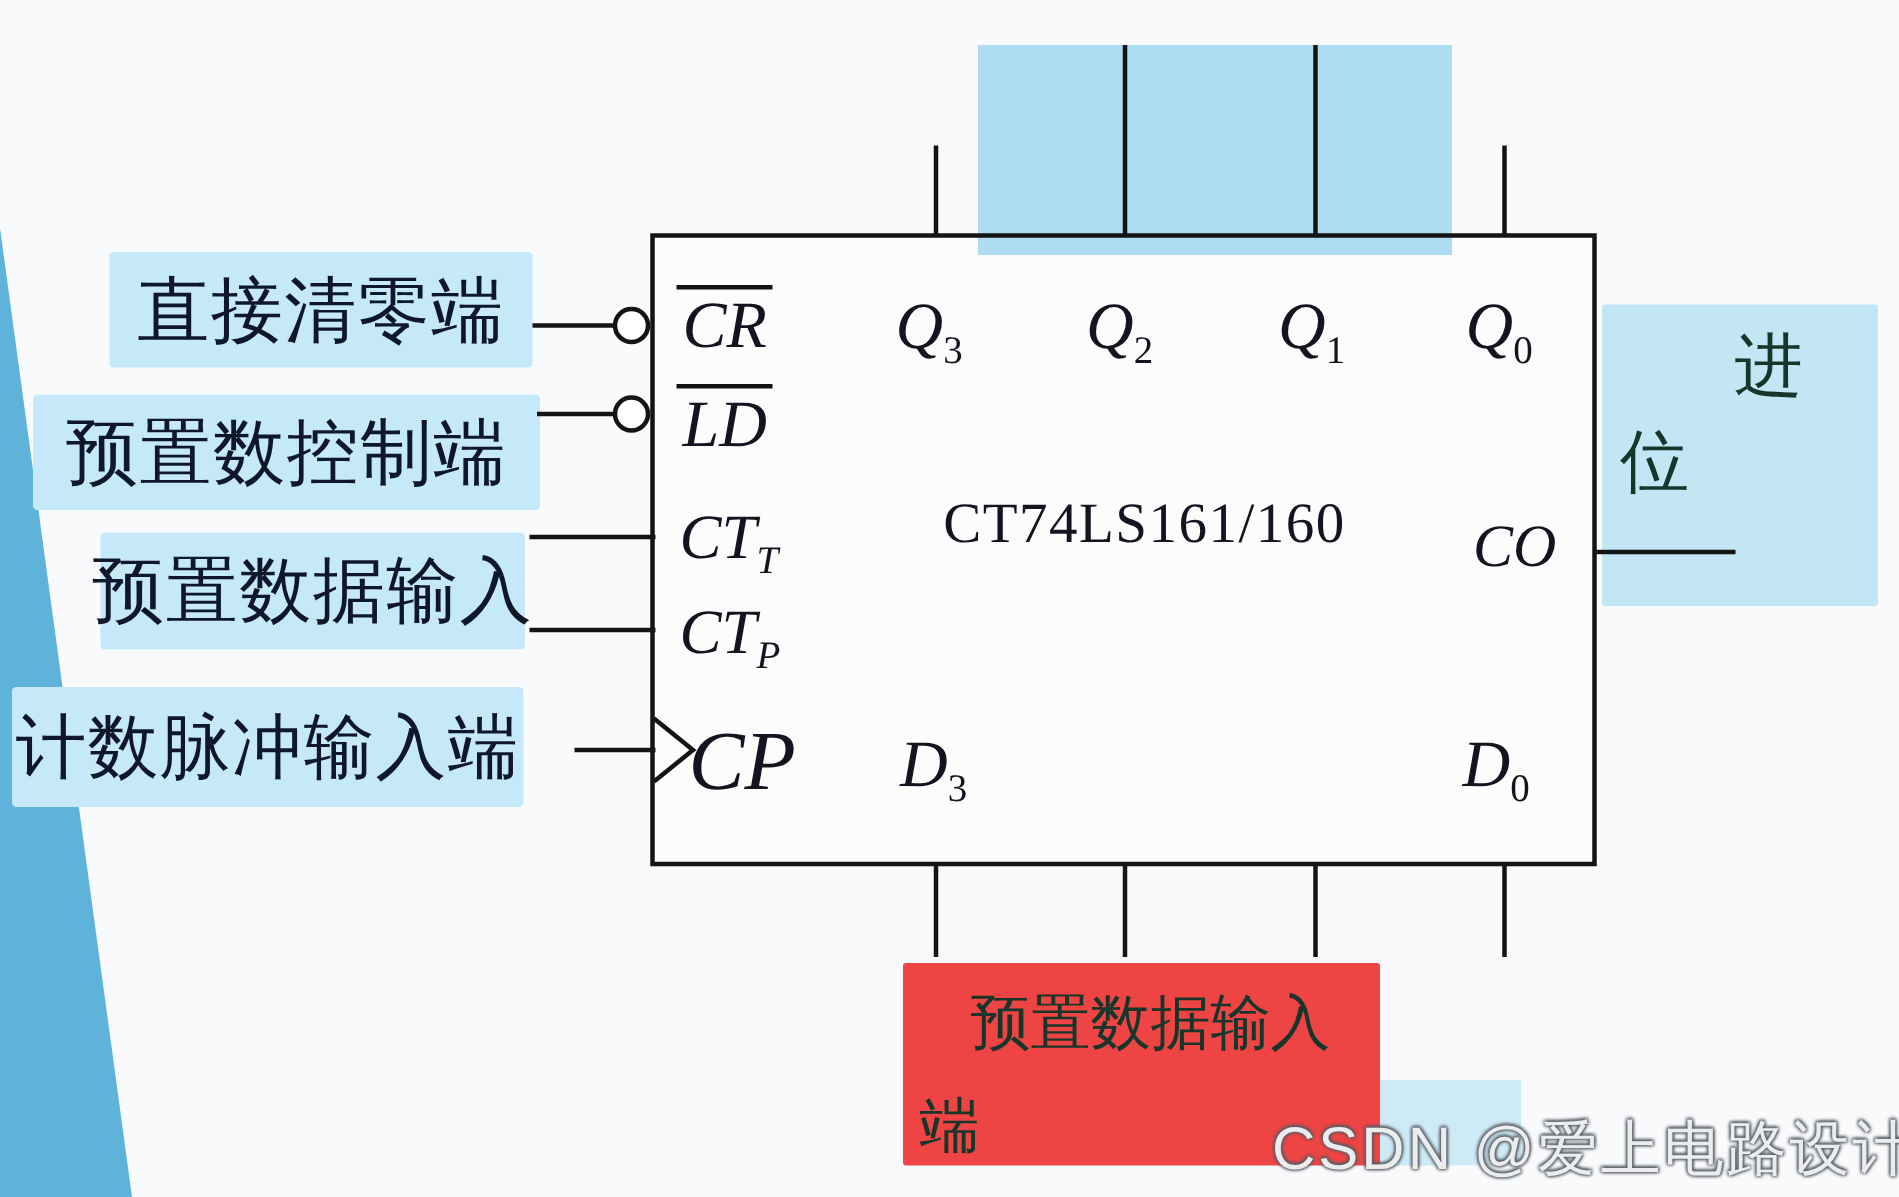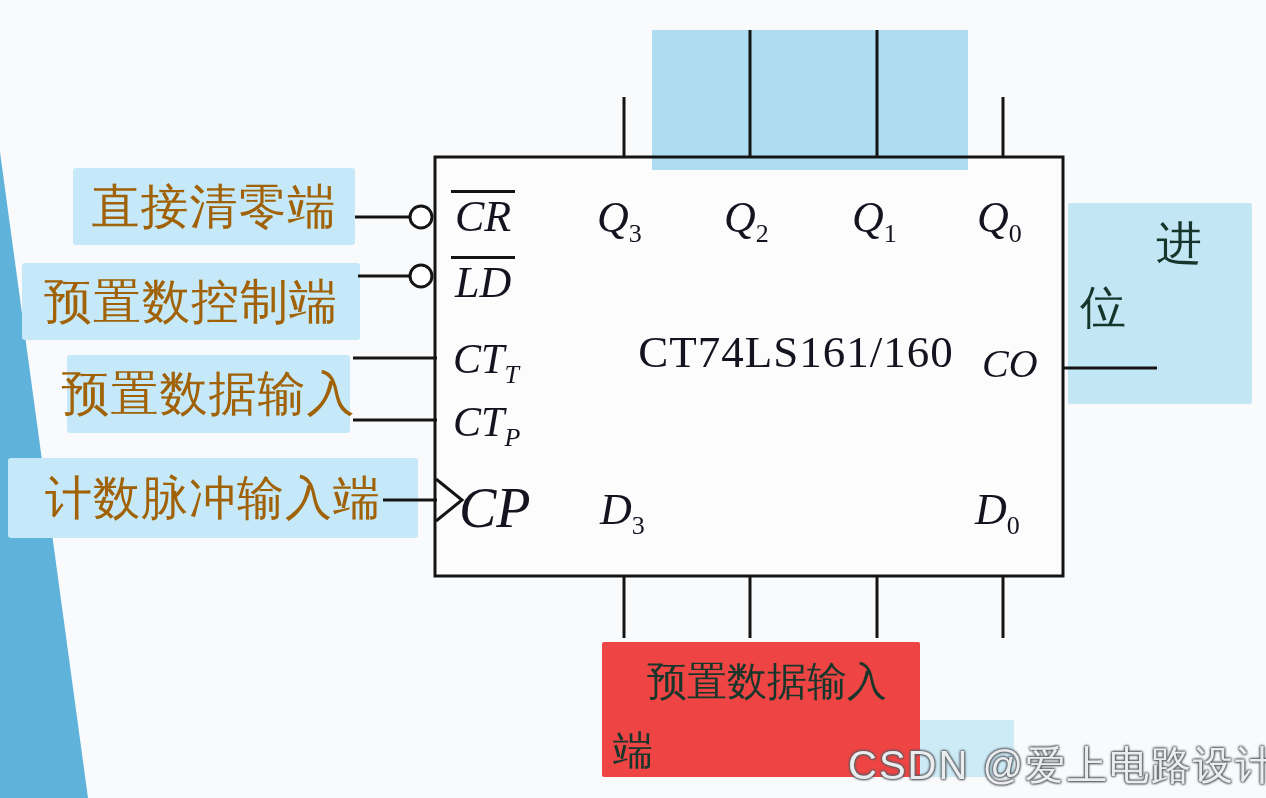--- a/index.html
+++ b/index.html
@@ -13,31 +13,31 @@
   
   .wedge{
     position:absolute;left:0;top:152px;width:88px;height:646px;
     background:#5fb2d9;
     clip-path:polygon(0 0,0 100%,100% 100%);
   }
   
   .ann{
     position:absolute;
     background:#c5e9f8;
-    color:#a16207;
+    color:#0f172a;
     border-radius:3px;
     display:flex;align-items:center;justify-content:center;
     font-size:48px;
     letter-spacing:1px;
     white-space:nowrap;
   }
   .ann-clear{left:73px;top:168px;width:282px;height:77px;}
   .ann-preset{left:22px;top:263px;width:338px;height:77px;}
   .ann-count{left:67px;top:355px;width:283px;height:78px;}
-  .ann-clock{left:8px;top:458px;width:410px;height:80px;font-size:47px;}
+  .ann-clock{left:8px;top:458px;width:341px;height:80px;font-size:47px;}
   
   .topbox{
     position:absolute;left:652px;top:30px;width:316px;height:140px;
     background:#aeddf1;z-index:2;
   }
   
   .rightbox{
     position:absolute;left:1068px;top:203px;width:184px;height:201px;
     background:#c3e6f5;color:#16352b;font-size:46px;z-index:2;
     border-radius:2px;
@@ -81,22 +81,22 @@
   .lbl-ctp{left:453px;top:401px;font-size:42px;}
   .lbl-cp{left:459px;top:480px;font-size:56px;font-style:italic;}
   .lbl-q3{left:597px;top:196px;}
   .lbl-q2{left:724px;top:196px;}
   .lbl-q1{left:852px;top:196px;}
   .lbl-q0{left:977px;top:196px;}
   .lbl-d3{left:600px;top:488px;}
   .lbl-d0{left:975px;top:488px;}
   .lbl-co{left:982px;top:344px;font-size:40px;}
   .lbl-title{
-    left:596px;top:330px;width:400px;text-align:center;
-    font-style:normal;font-size:45px;letter-spacing:1px;
+    left:563px;top:330px;width:400px;text-align:center;
+    font-style:normal;font-size:38px;letter-spacing:1px;
   }
   
   .watermark{
     position:absolute;left:848px;top:738px;z-index:5;
     font-size:40px;letter-spacing:2px;white-space:nowrap;
     color:rgba(242,243,245,0.95);
     text-shadow:1px 1px 2px rgba(90,95,100,0.9),-1px -1px 2px rgba(90,95,100,0.75),
                 1px -1px 2px rgba(90,95,100,0.75),-1px 1px 2px rgba(90,95,100,0.75);
   }
 </style>

